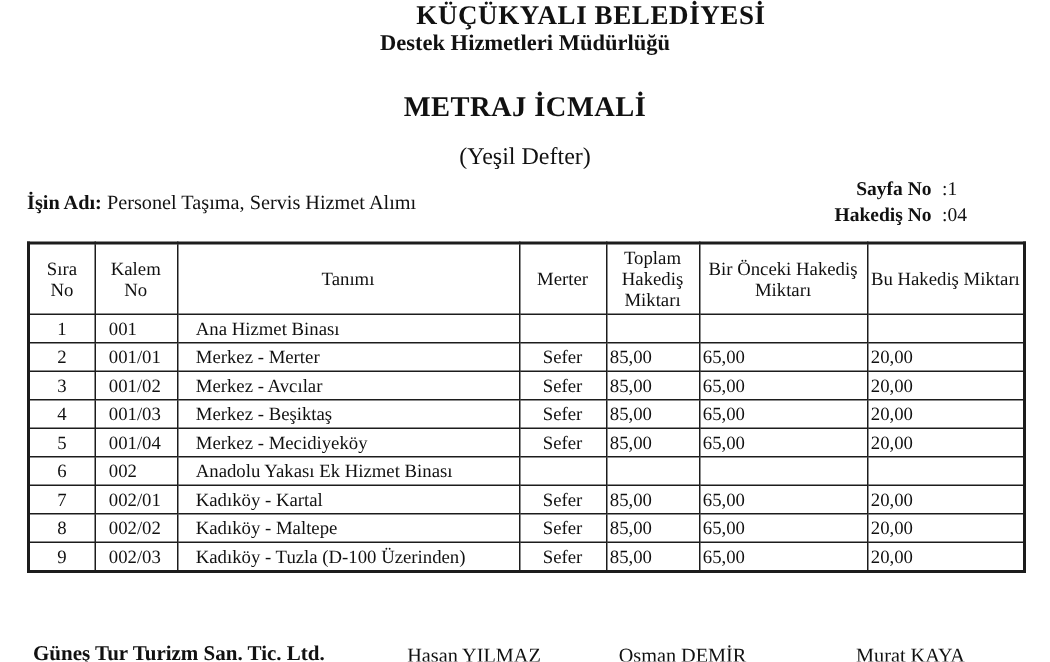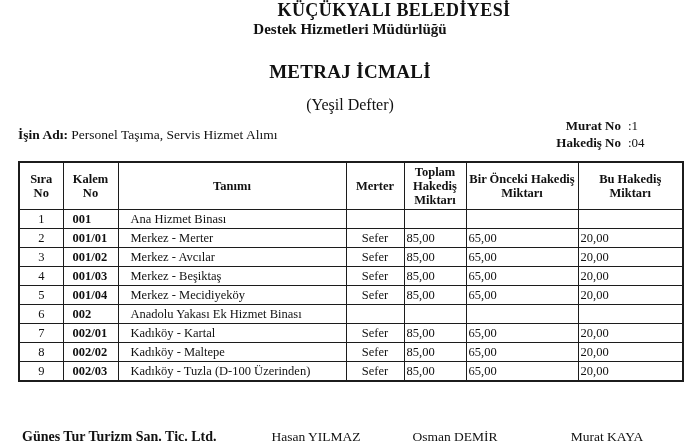--- a/index.html
+++ b/index.html
@@ -21,24 +21,24 @@
   }
   .pageinfo .lbl{font-weight:bold;text-align:right;}
   .pageinfo .val{text-align:left;}
   table.metraj{
     position:absolute;top:161px;left:18px;width:664px;
     border-collapse:collapse;table-layout:fixed;
     font-size:12.5px;
   }
   table.metraj,table.metraj th,table.metraj td{border:1px solid #1c1c1c;}
   table.metraj{border:2px solid #1c1c1c;}
-  th{font-weight:bold;text-align:center;vertical-align:middle;height:44px;line-height:14px;padding:1px 2px;}
+  th{font-weight:normal;text-align:center;vertical-align:middle;height:44px;line-height:14px;padding:1px 2px;}
   td{height:18px;vertical-align:middle;padding:0 2px;white-space:nowrap;overflow:hidden;}
   td.col0{text-align:center;}
-  td.col1{text-align:left;padding-left:9px;font-weight:bold;}
+  td.col1{text-align:left;padding-left:9px;}
   td.col2{text-align:left;padding-left:12px;}
   td.col3{text-align:center;margin-left:32px;}
   td.col4,td.col5,td.col6{padding-right:9px;}
   col.c0{width:44px;}col.c1{width:55px;}col.c2{width:228px;}col.c3{width:58px;}
   col.c4{width:62px;}col.c5{width:112px;}col.c6{width:105px;}
   .sig{position:absolute;top:429px;white-space:nowrap;}
   .sig-company{left:22px;font-size:14px;font-weight:bold;}
   .sig-name{font-size:13.5px;transform:translateX(-50%);}
   .sig-n0{left:316px;}
   .sig-n1{left:455px;}
@@ -48,21 +48,21 @@
 <body>
 
 <div class="center municipality">KÜÇÜKYALI BELEDİYESİ</div>
 <div class="center department">Destek Hizmetleri Müdürlüğü</div>
 <div class="center title-main">METRAJ İCMALİ</div>
 <div class="center title-sub">(Yeşil Defter)</div>
 
 <div class="job-line"><b>İşin Adı:</b> <span>Personel Taşıma, Servis Hizmet Alımı</span></div>
 
 <div class="pageinfo">
-  <span class="lbl">Murat No</span>
+  <span class="lbl">Sayfa No</span>
   <span class="val">:1</span>
   <span class="lbl">Hakediş No</span>
   <span class="val">:04</span>
 </div>
 
 <table class="metraj">
   <colgroup>
     <col class="c0">
       <col class="c1">
       <col class="c2">

